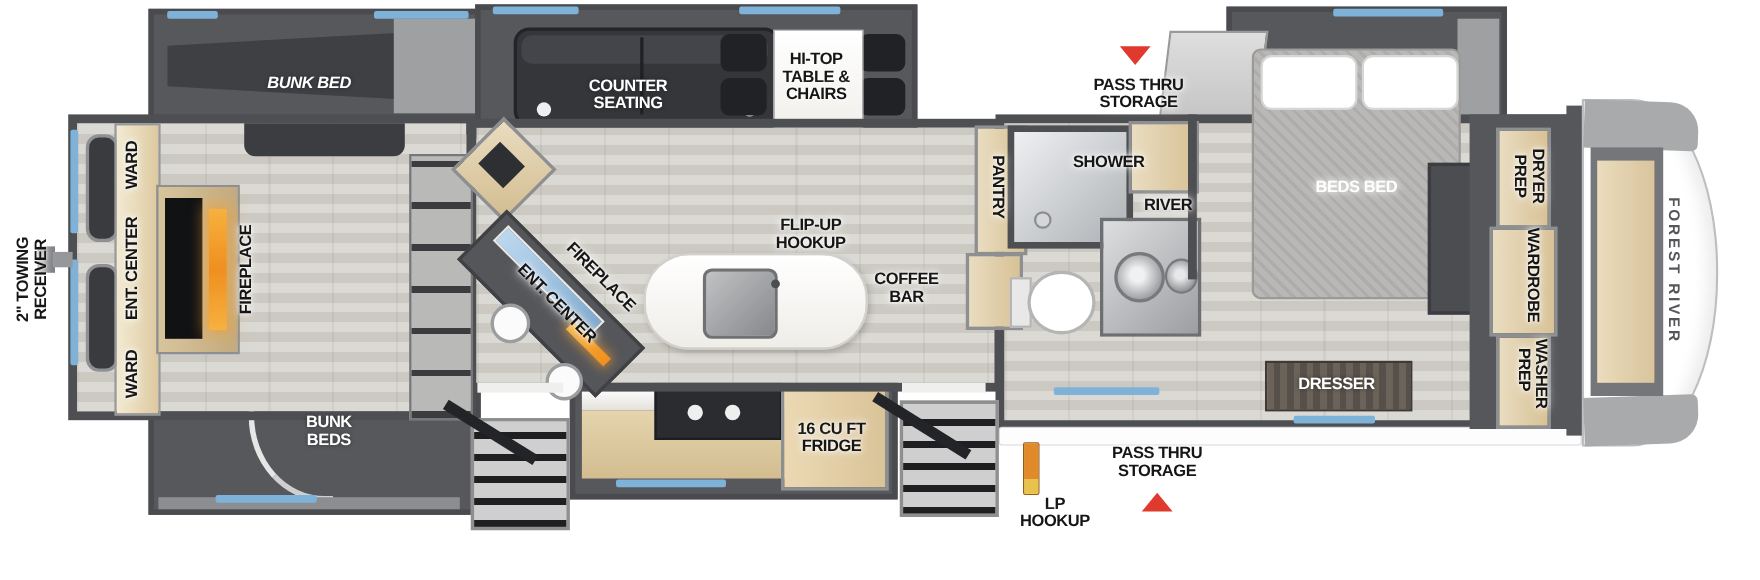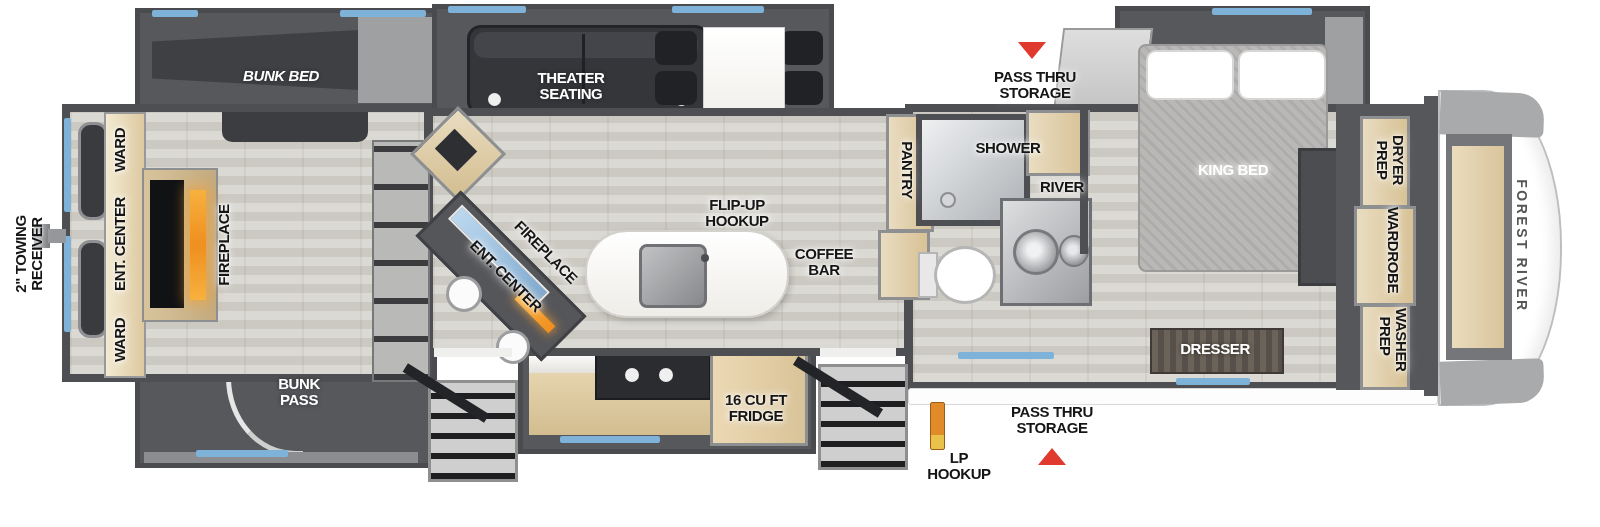--- a/index.html
+++ b/index.html
@@ -173,35 +173,36 @@
   </div>
   <div class="abs" style="left:1446px;top:134px;width:66px;height:226px;background:#74767a;"></div>
   <div class="abs" style="left:1452px;top:146px;width:52px;height:202px;background:linear-gradient(90deg,#eadcbd,#d9c49c);"></div>
 
   <div class="lbl w nw" style="left:281px;top:76px;font-style:italic;">BUNK BED</div>
   <div class="lbl ccw nw" style="left:120px;top:150px;">WARD</div>
   <div class="lbl ccw nw" style="left:120px;top:244px;">ENT. CENTER</div>
   <div class="lbl ccw nw" style="left:120px;top:340px;">WARD</div>
   <div class="lbl ccw nw" style="left:224px;top:245px;">FIREPLACE</div>
   <div class="lbl ccw" style="left:29px;top:254px;width:124px;">2" TOWING RECEIVER</div>
-  <div class="lbl w" style="left:299px;top:392px;width:64px;">BUNK PASS</div>
-  <div class="lbl w" style="left:571px;top:86px;width:96px;">THEATER SEATING</div>
+  <div class="lbl w" style="left:299px;top:392px;width:64px;">BUNK BEDS</div>
+  <div class="lbl w" style="left:571px;top:86px;width:96px;">COUNTER SEATING</div>
+  <div class="lbl" style="left:742px;top:70px;width:92px;">HI-TOP TABLE &amp; CHAIRS</div>
   <div class="lbl d45 nw" style="left:506px;top:276px;">ENT. CENTER</div>
   <div class="lbl d45 nw" style="left:546px;top:252px;">FIREPLACE</div>
   <div class="lbl" style="left:737px;top:213px;width:94px;">FLIP-UP HOOKUP</div>
   <div class="lbl" style="left:824px;top:262px;width:76px;">COFFEE BAR</div>
-  <div class="lbl" style="left:756px;top:408px;width:86px;">16 CU FT FRIDGE</div>
+  <div class="lbl" style="left:756px;top:398px;width:86px;">16 CU FT FRIDGE</div>
   <div class="lbl" style="left:959px;top:466px;width:82px;">LP HOOKUP</div>
   <div class="lbl" style="left:1052px;top:420px;width:104px;">PASS THRU STORAGE</div>
   <div class="abs tri-up" style="left:1038px;top:448px;"></div>
   <div class="lbl" style="left:1035px;top:85px;width:104px;">PASS THRU STORAGE</div>
   <div class="abs tri-down" style="left:1018px;top:42px;"></div>
   <div class="lbl cw nw" style="left:907px;top:170px;">PANTRY</div>
   <div class="lbl nw" style="left:1008px;top:148px;">SHOWER</div>
   <div class="lbl nw" style="left:1062px;top:187px;">RIVER</div>
-  <div class="lbl w nw" style="left:1233px;top:170px;text-shadow:0 0 6px rgba(255,255,255,.8),0 0 12px rgba(255,255,255,.6);">KING BED</div>
+  <div class="lbl w nw" style="left:1233px;top:170px;text-shadow:0 0 6px rgba(255,255,255,.8),0 0 12px rgba(255,255,255,.6);">BEDS BED</div>
   <div class="lbl w nw" style="left:1215px;top:349px;">DRESSER</div>
   <div class="lbl cw" style="left:1390px;top:160px;width:52px;">DRYER PREP</div>
   <div class="lbl cw nw" style="left:1393px;top:250px;">WARDROBE</div>
   <div class="lbl cw" style="left:1393px;top:336px;width:56px;">WASHER PREP</div>
   <div class="lbl cw nw" style="left:1522px;top:246px;color:#55565a;font-size:14px;letter-spacing:2.5px;text-shadow:none;">FOREST RIVER</div>
 
 </div>
 
 </body></html>

